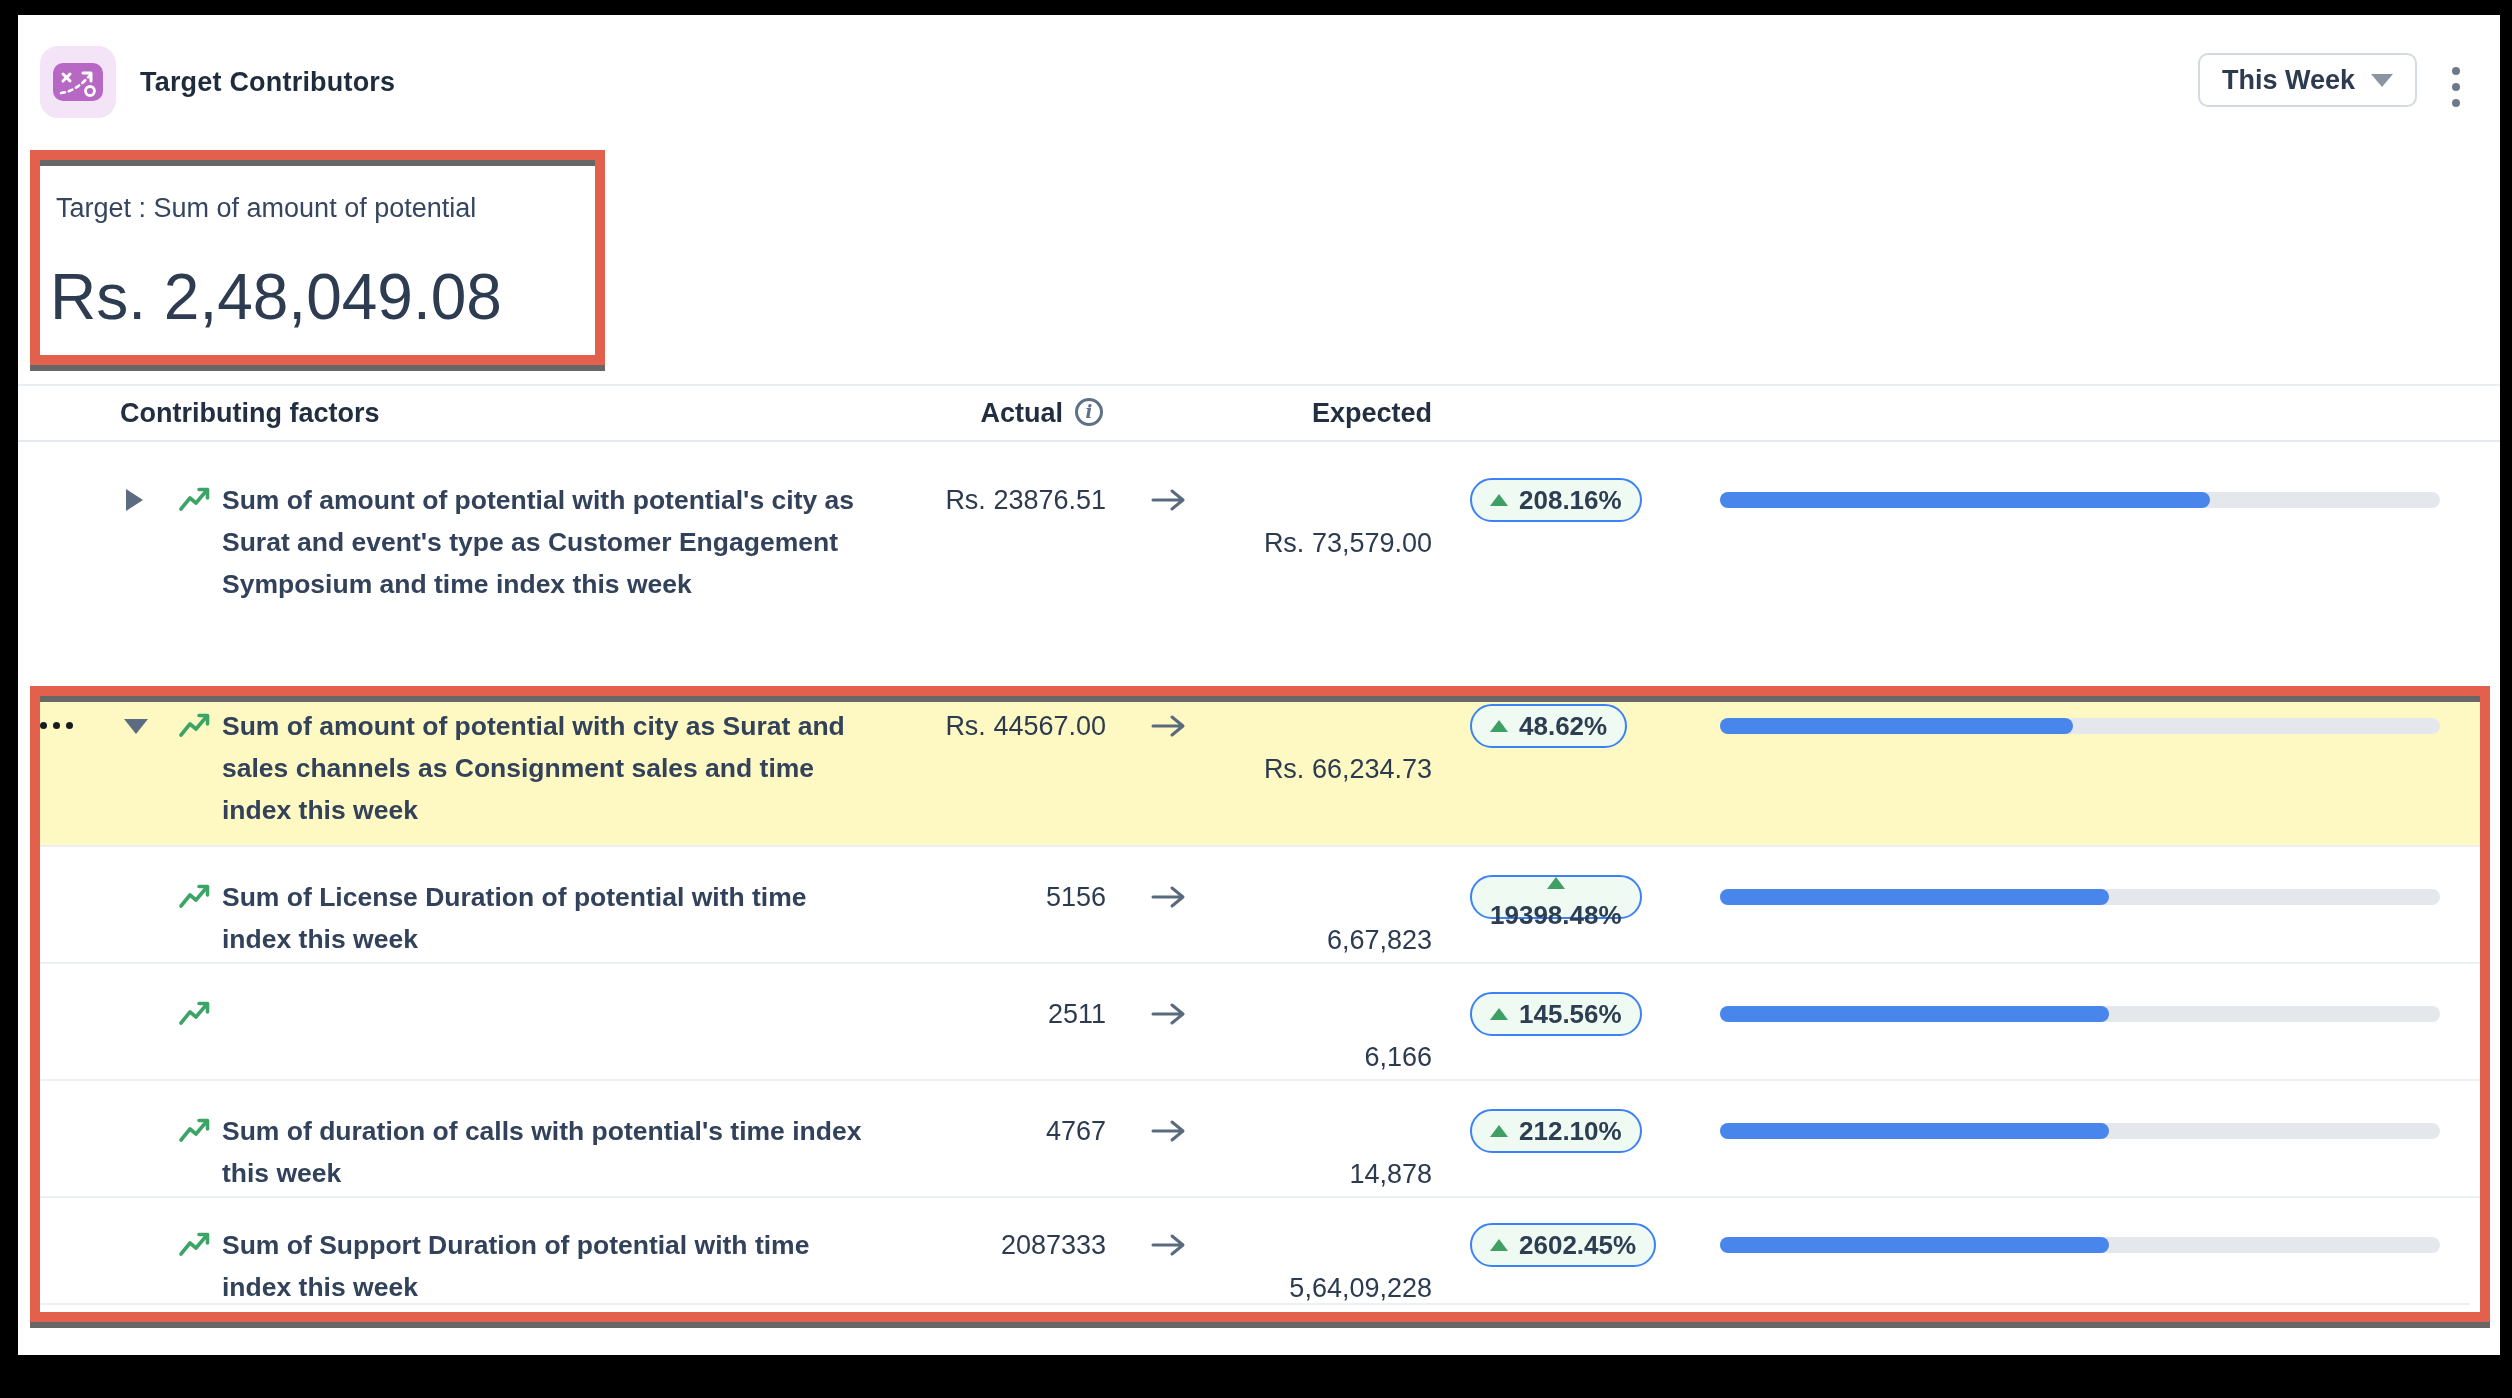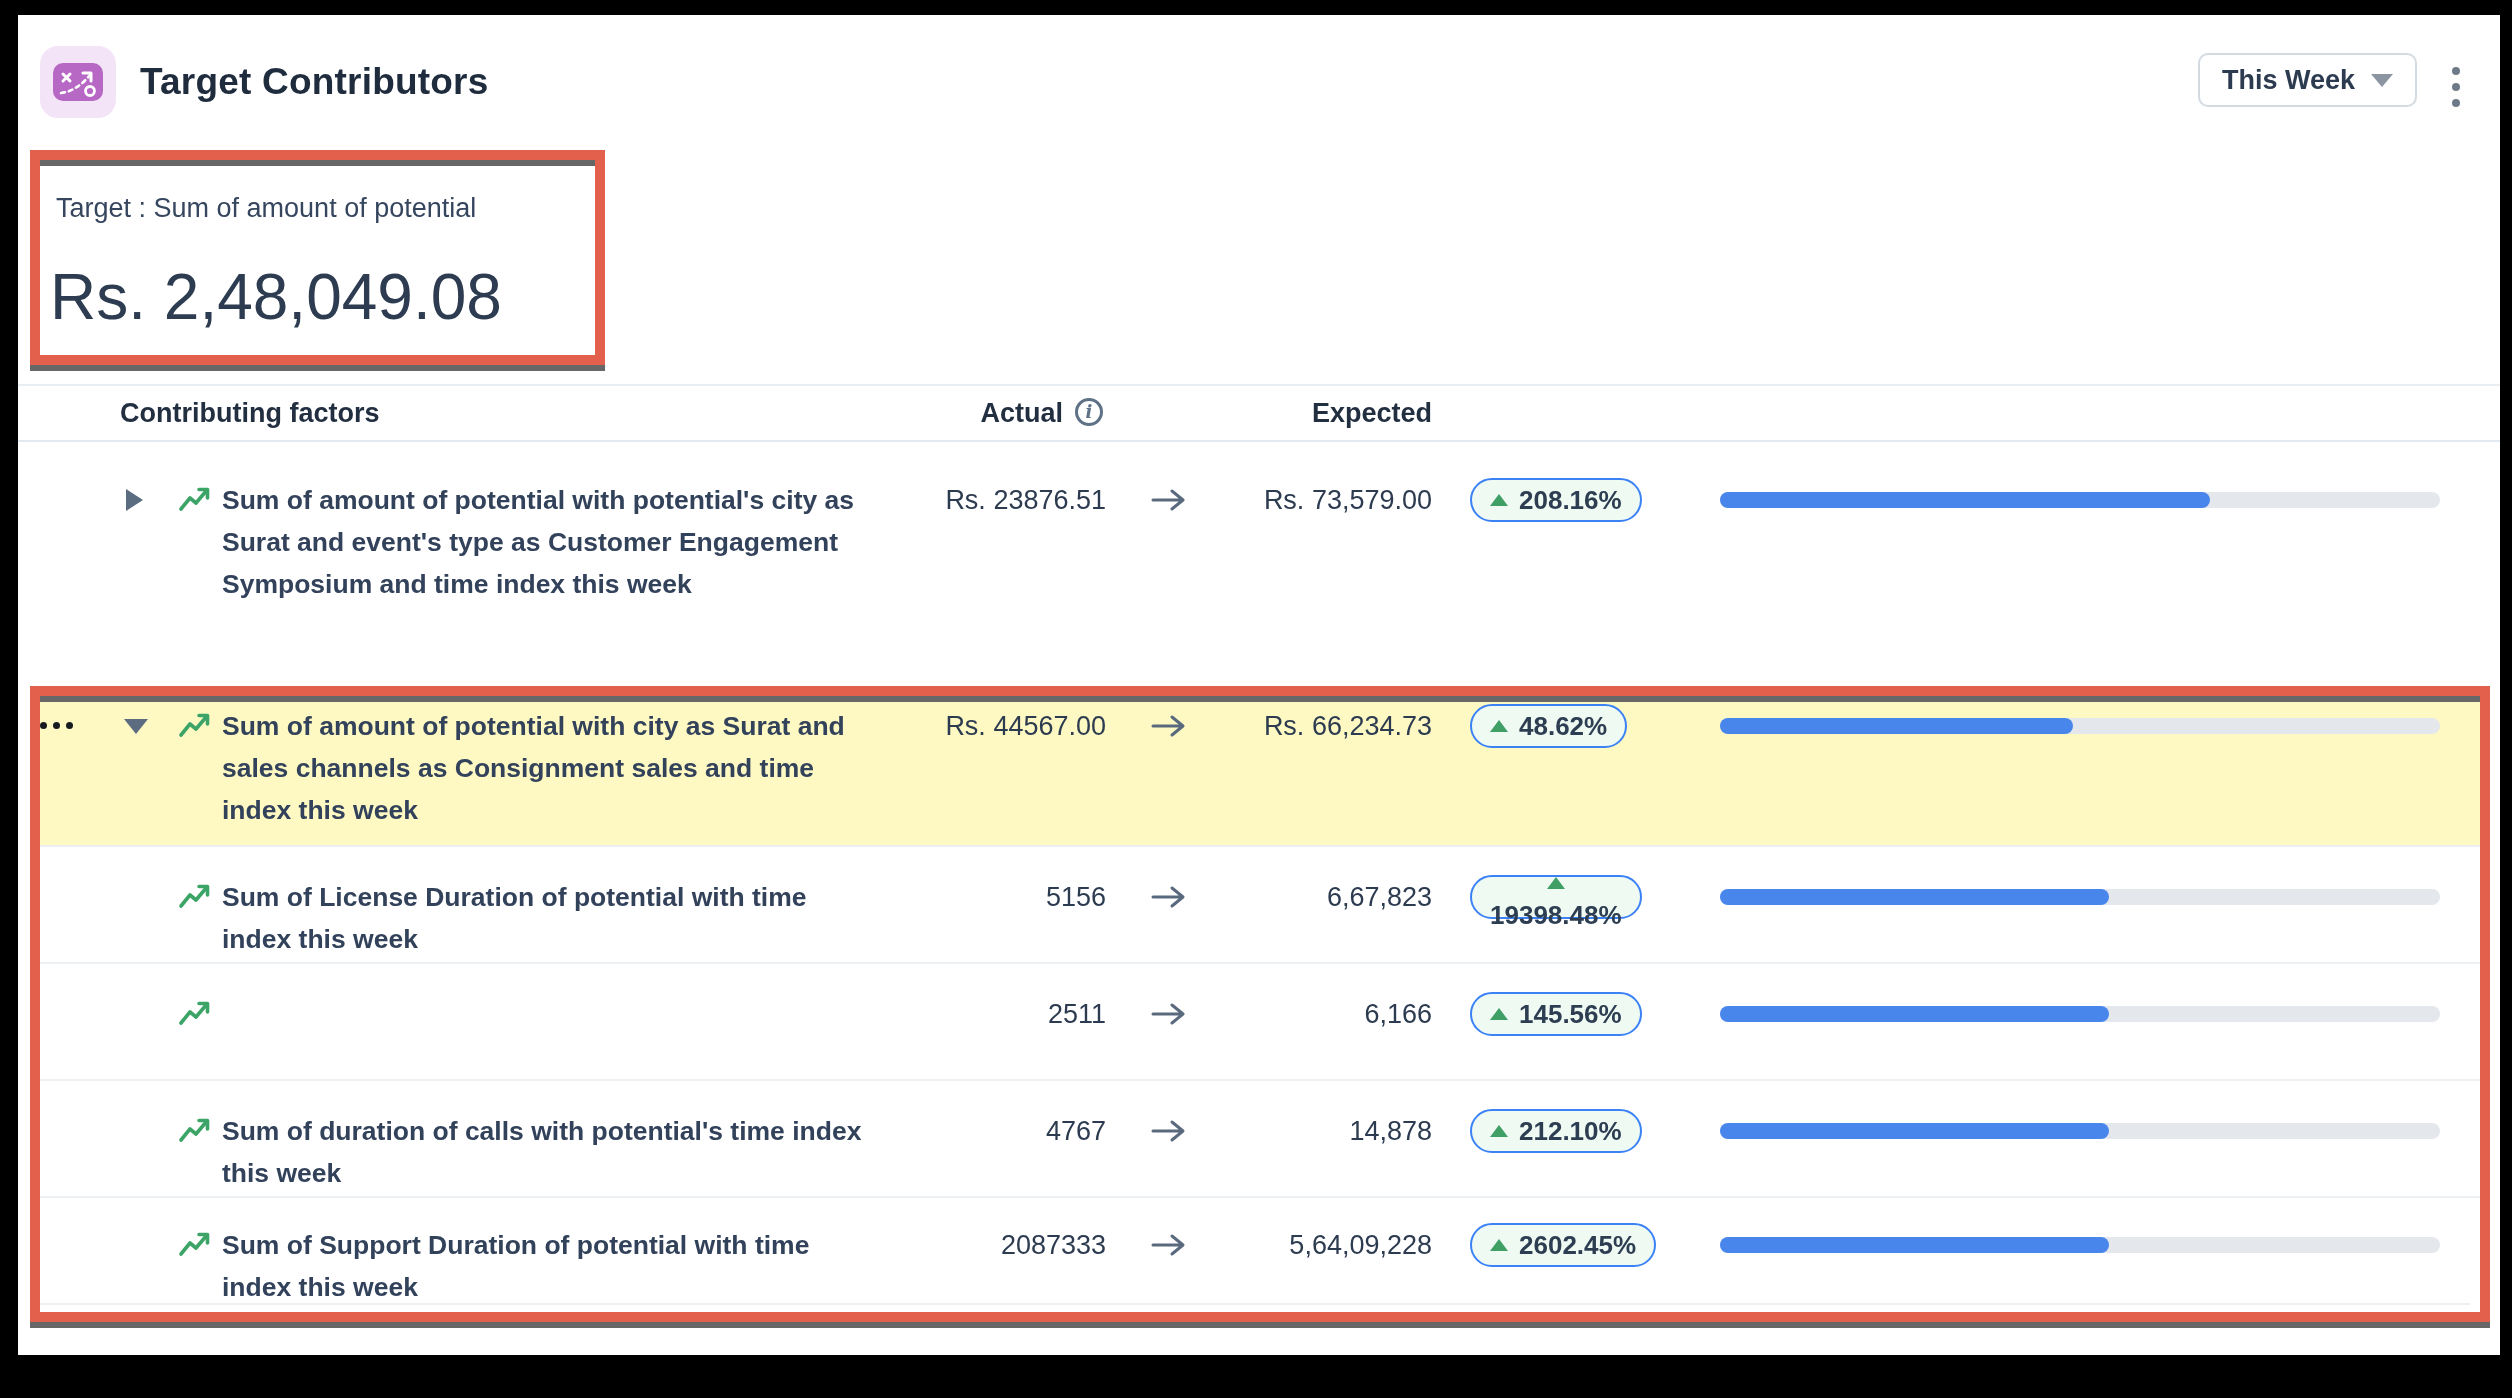--- a/index.html
+++ b/index.html
@@ -3,21 +3,21 @@
 <meta charset="utf-8">
 <style>
   html,body{margin:0;padding:0;background:#000;width:2512px;height:1398px;overflow:hidden;
     font-family:"Liberation Sans", sans-serif;}
   .card{position:absolute;left:18px;top:15px;right:12px;bottom:43px;background:#ffffff;}
 
   
   .hdr{position:absolute;left:22px;top:28px;height:78px;display:flex;align-items:center;gap:24px;}
   .appicon-outer{width:76px;height:72px;border-radius:18px;background:#f4e4f7;display:flex;align-items:center;justify-content:center;}
   .appicon-inner{width:50px;height:38px;border-radius:10px;background:#b768c5;display:flex;align-items:center;justify-content:center;}
-  .page-title{font-size:37px;font-weight:700;color:#1f2c3d;letter-spacing:.2px;}
+  .page-title{font-size:27px;font-weight:700;color:#1f2c3d;letter-spacing:.2px;}
   .period-btn{position:absolute;right:83px;top:38px;height:54px;padding:0 22px;border:2px solid #d3dae0;border-radius:10px;
     display:flex;align-items:center;gap:16px;font-size:27px;font-weight:600;color:#2c3b4f;background:#fff;box-sizing:border-box;}
   .caret-dn{width:0;height:0;border-left:11px solid transparent;border-right:11px solid transparent;border-top:13px solid #8b95a1;}
   .kebab{position:absolute;right:40px;top:52px;display:flex;flex-direction:column;gap:8px;align-items:center;}
   .kebab i{width:8px;height:8px;border-radius:50%;background:#6e7a87;display:block;}
 
   
   .annobox{position:absolute;border:10px solid #e2604c;filter:drop-shadow(0 6px 0 rgba(45,45,45,.72));pointer-events:none;}
   .anno1{left:12px;top:135px;width:575px;height:215px;box-sizing:border-box;z-index:6;}
   .anno2{left:12px;top:671px;width:2460px;height:636px;box-sizing:border-box;z-index:6;}
@@ -41,21 +41,21 @@
   .dots3{position:absolute;left:22px;top:calc(var(--fl) - 4px);display:flex;gap:6px;}
   .dots3 i{width:7px;height:7px;border-radius:50%;background:#161b21;display:block;}
   .caret-right{position:absolute;left:108px;top:calc(var(--fl) - 11px);width:0;height:0;
     border-top:11px solid transparent;border-bottom:11px solid transparent;border-left:17px solid #5c6c80;}
   .caret-down{position:absolute;left:104px;top:calc(var(--fl) - 7px);width:0;height:0;
     border-left:12px solid transparent;border-right:12px solid transparent;border-top:15px solid #5c6c80;}
   .trend{position:absolute;left:160px;top:calc(var(--fl) - 15px);}
   .desc{position:absolute;left:204px;top:calc(var(--fl) - 21px);width:645px;font-size:26.5px;line-height:42px;font-weight:600;color:#33425b;}
   .val{position:absolute;top:calc(var(--fl) - 21px);font-size:27px;line-height:42px;font-weight:500;color:#2c3b50;text-align:right;}
   .actual{left:820px;width:268px;}
-  .expected{left:1218px;width:196px;}
+  .expected{left:1218px;width:196px;margin-top:43px;}
   .arrow{position:absolute;left:1132px;top:calc(var(--fl) - 13px);}
   .pill{position:absolute;left:1452px;top:calc(var(--fl) - 22px);height:44px;border:2px solid #3b82f6;background:#eefaf2;
     border-radius:24px;display:flex;align-items:center;gap:11px;padding:0 18px;box-sizing:border-box;}
   .pill .tri{width:0;height:0;border-left:9px solid transparent;border-right:9px solid transparent;border-bottom:12px solid #3f9f64;}
   .pill .txt{font-size:26px;font-weight:600;color:#2e3e52;}
   .bartrack{position:absolute;left:1702px;top:calc(var(--fl) - 8px);width:720px;height:16px;border-radius:8px;background:#e4e7ec;}
   .barfill{height:16px;border-radius:8px;background:#4886ec;}
   .div-last{position:absolute;left:22px;right:30px;top:1288px;height:2px;background:#edf0f3;}
 </style>
 </head>

